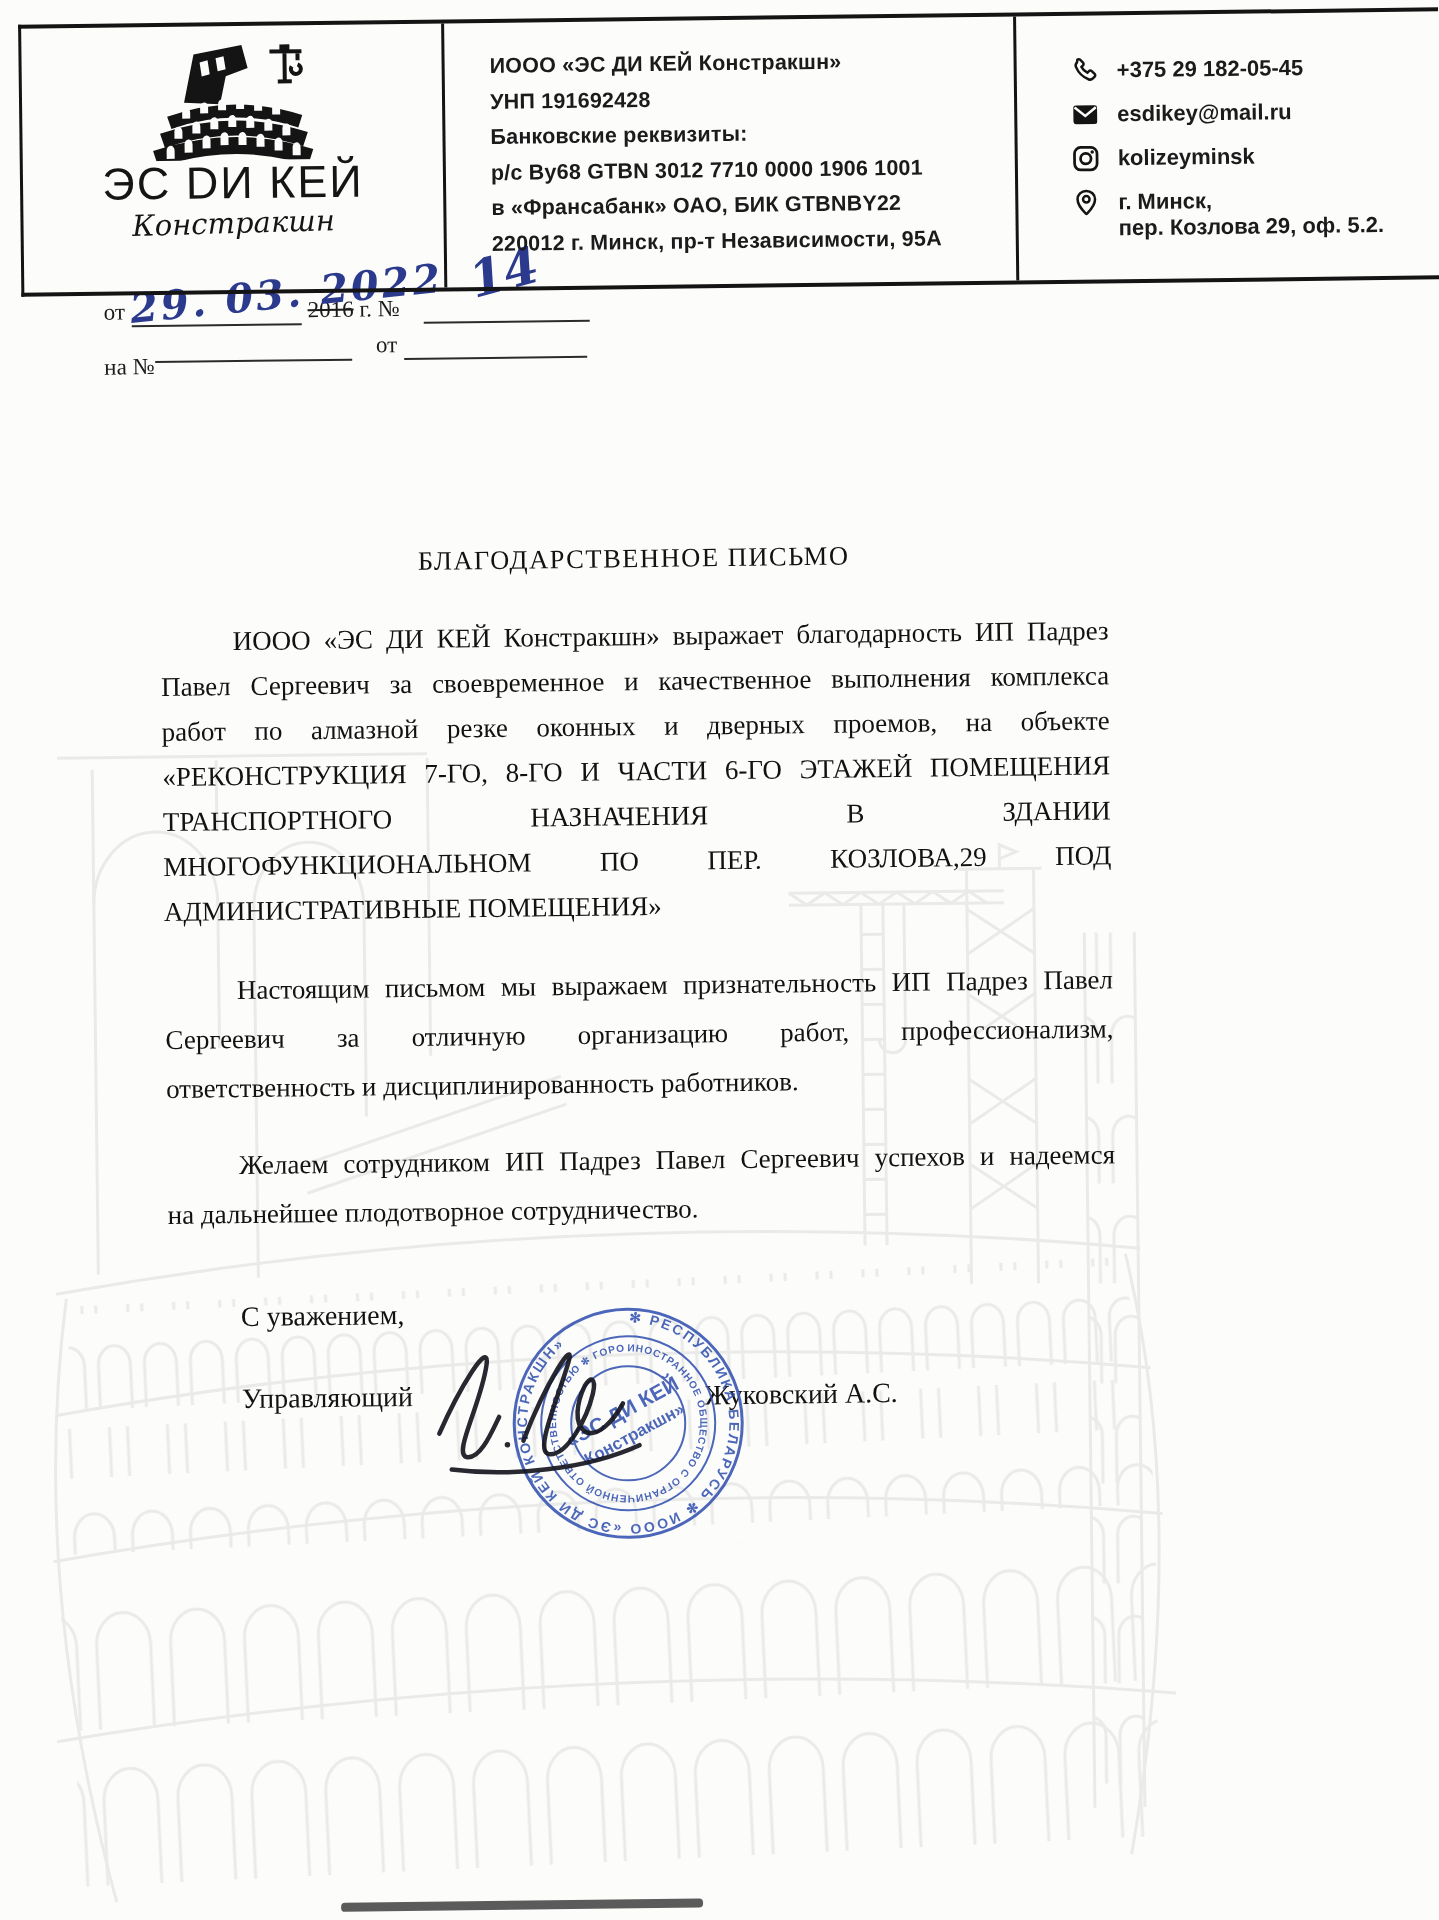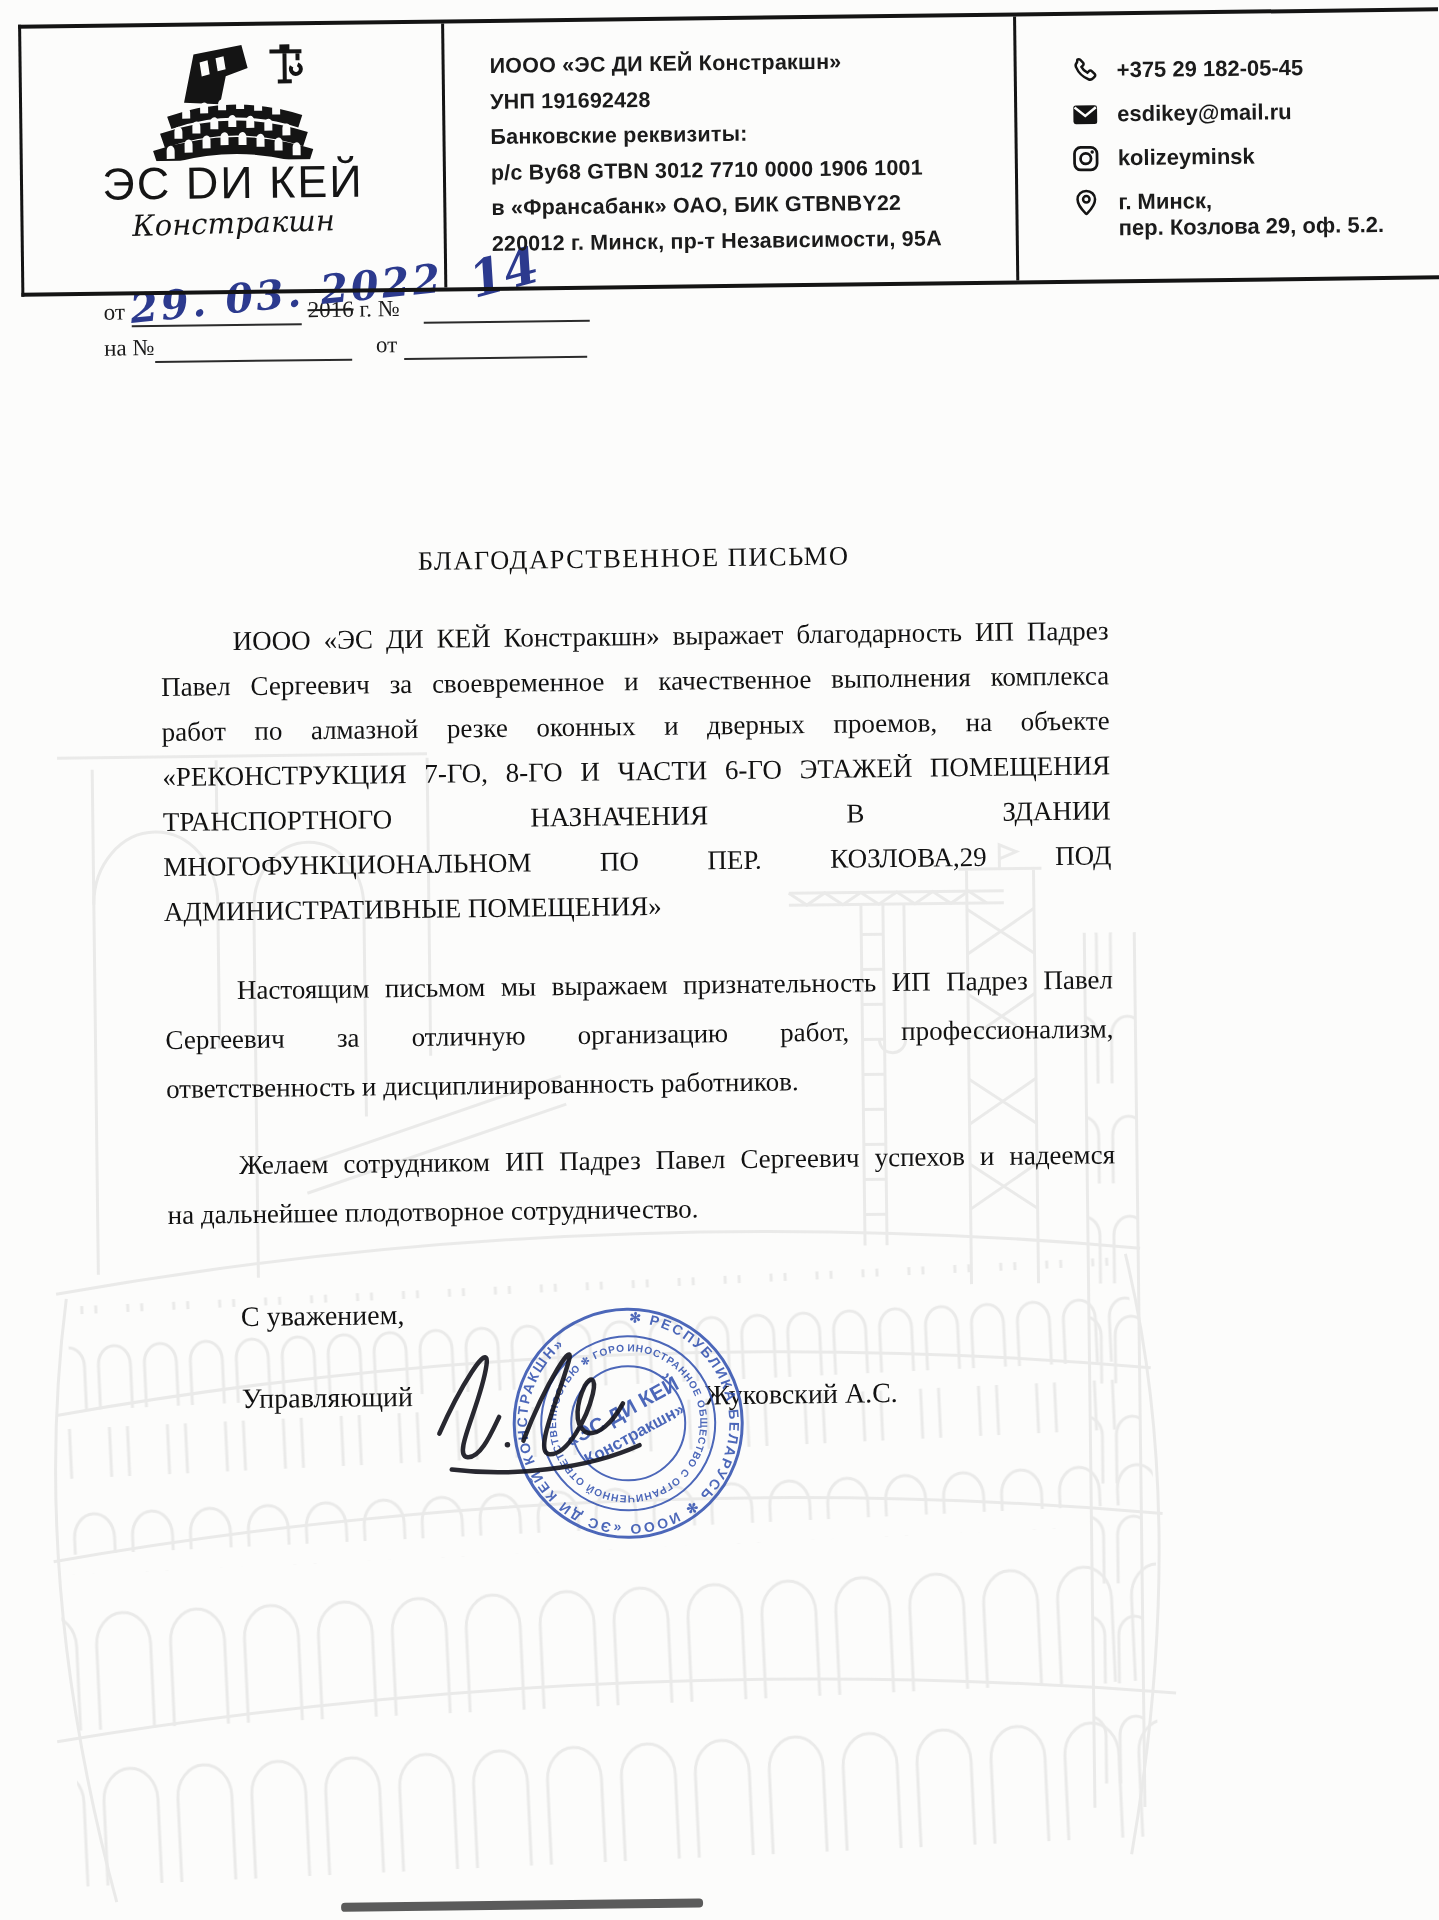--- a/index.html
+++ b/index.html
@@ -191,21 +191,21 @@
     </header>
 
     <section class="ref">
       <span class="ref-label" style="left:112px;top:300px">от</span>
       <span class="u-line" style="left:140px;top:302px;width:170px"></span>
       <span class="hand hand-date" style="left:138px;top:272px">29. 03. 2022</span>
       <span class="ref-label" style="left:316px;top:300px"><span class="crossed">2016</span>&nbsp;<span>г. №</span></span>
       <span class="u-line" style="left:432px;top:302px;width:166px"></span>
       <span class="hand hand-num" style="left:478px;top:248px">14</span>
 
-      <span class="ref-label" style="left:112px;top:336px">на №</span>
+      <span class="ref-label" style="left:112px;top:355px">на №</span>
       <span class="u-line" style="left:163px;top:338px;width:197px"></span>
       <span class="ref-label" style="left:384px;top:336px">от</span>
       <span class="u-line" style="left:412px;top:338px;width:183px"></span>
     </section>
 
     <main class="letter">
       <div class="letter-title">БЛАГОДАРСТВЕННОЕ ПИСЬМО</div>
 
       <div class="para p1">
         <div class="line indent">ИООО «ЭС ДИ КЕЙ Констракшн» выражает благодарность ИП Падрез</div>

